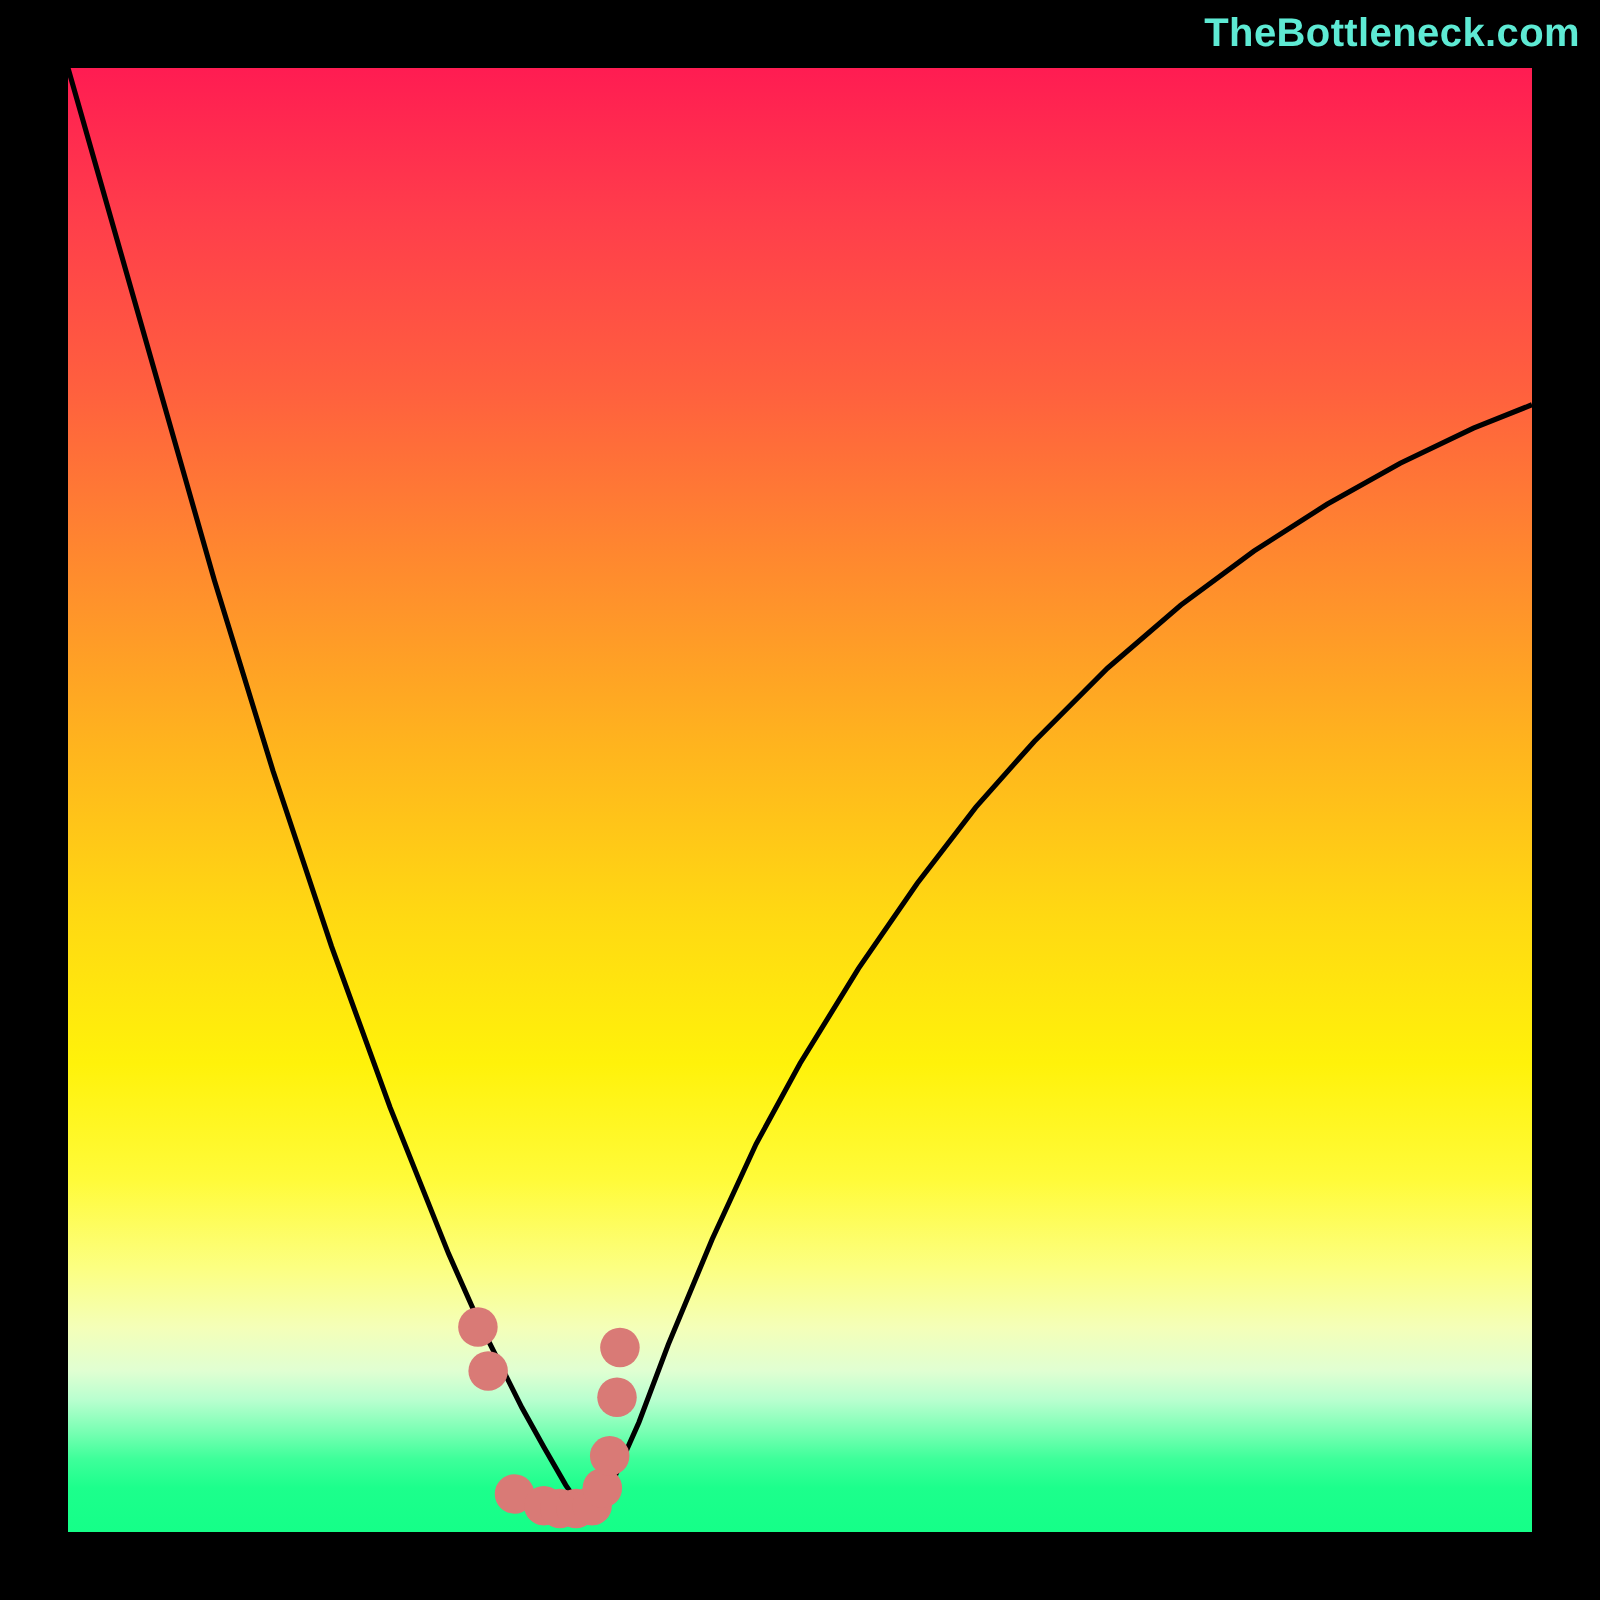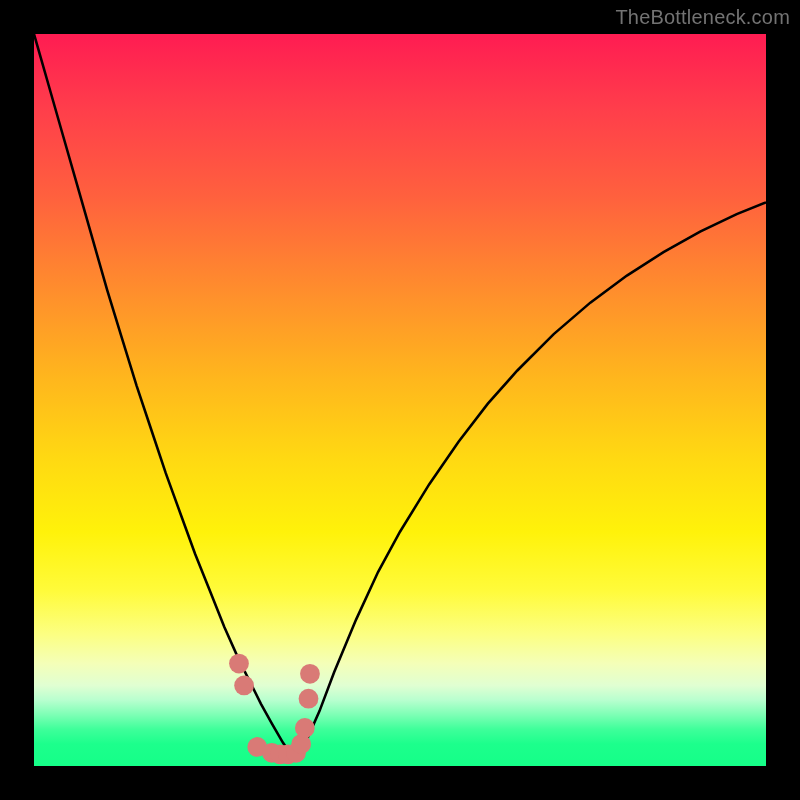--- a/index.html
+++ b/index.html
@@ -49,23 +49,23 @@
     );
   }
   .curve-layer, .marker-layer {
     position: absolute;
     inset: 0;
   }
   .watermark {
     position: absolute;
     top: 6px;
     right: 10px;
-    color: #737373;
+    color: #5eead4;
     font-size: 20px;
-    font-weight: 400;
+    font-weight: 700;
     letter-spacing: 0.2px;
   }
 </style>
 </head>
 <body>
 
 <div class="frame">
   <div class="watermark">TheBottleneck.com</div>
 
   <div class="plot">

